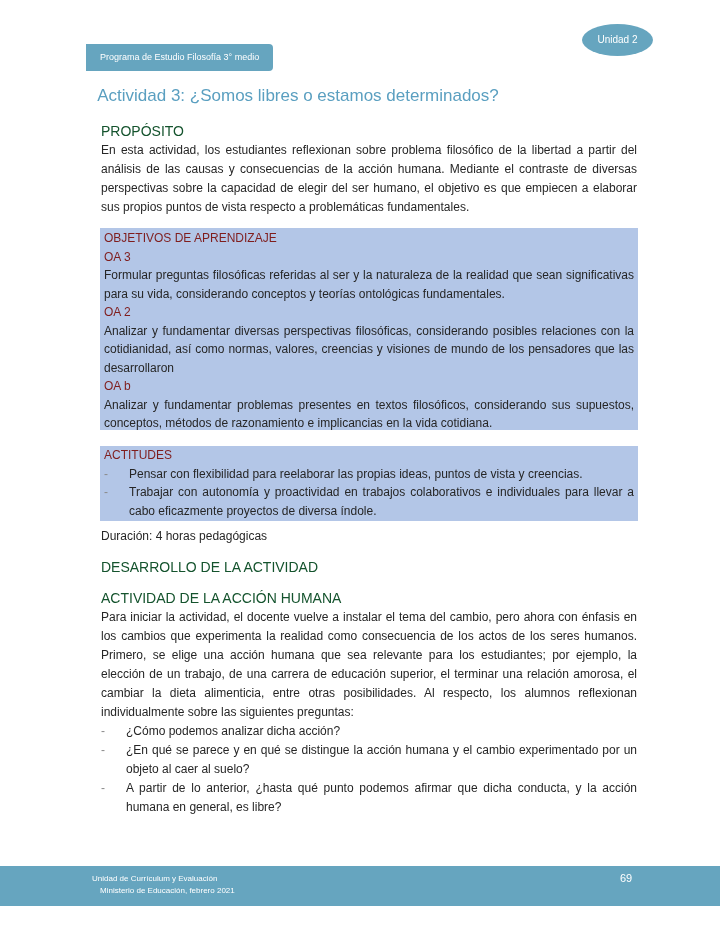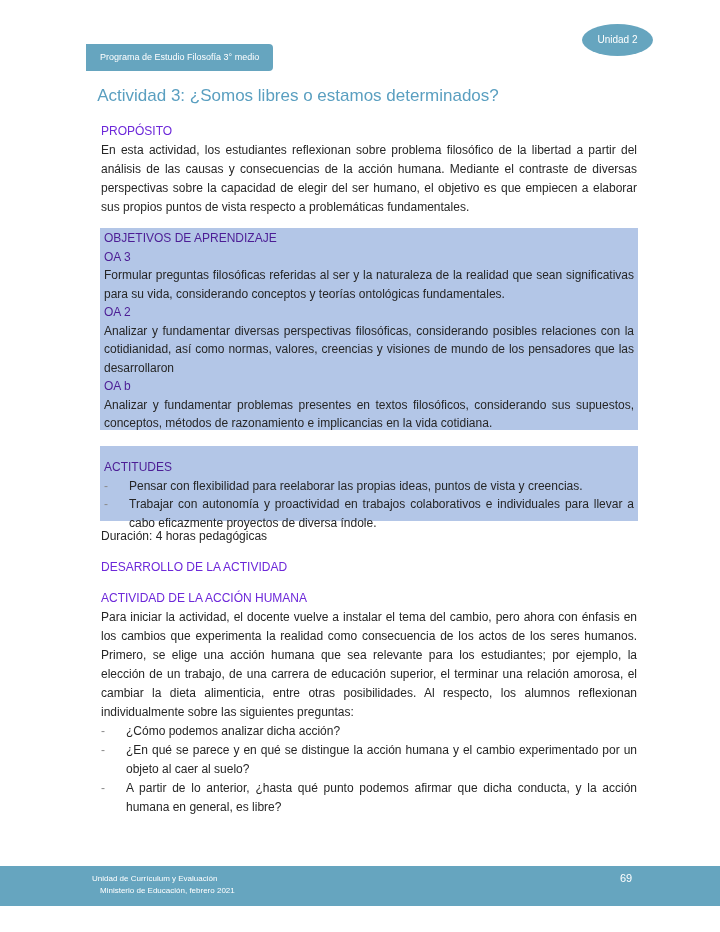--- a/index.html
+++ b/index.html
@@ -4,22 +4,22 @@
 <style>
   html, body { margin:0; padding:0; }
   body { width:720px; height:932px; background:#ffffff; position:relative; overflow:hidden;
          font-family:"Liberation Sans", sans-serif; color:#262626; }
   .hdr-tab { position:absolute; left:86px; top:44px; width:187px; height:27px; background:#66a5bf;
              border-radius:0 4px 4px 0; color:#fff; font-size:9px; line-height:27px; padding-left:14px; box-sizing:border-box; }
   .unit-pill { position:absolute; left:582px; top:24px; width:71px; height:32px; border-radius:50%;
                background:#66a5bf; color:#fff; font-size:10px; text-align:center; line-height:32px; }
   .title { position:absolute; left:0; width:596px; top:86px; text-align:center; color:#5a9fc0; font-size:17px; }
   .content { position:absolute; left:101px; width:536px; font-size:12px; line-height:19px; }
-  .h { color:#6d28d9; font-size:12px; }
-  .hb { color:#4c1d95; }
+  .h { color:#14532d; font-size:14px; }
+  .hb { color:#7f1d1d; }
   p { margin:0; text-align:justify; }
   .box { background:#b3c6e7; position:absolute; left:100px; width:538px; padding:0 4px; box-sizing:border-box; font-size:12px; line-height:18.5px; }
   .box p { text-align:justify; }
   ul.dash { list-style:none; margin:0; padding:0; }
   ul.dash li { position:relative; padding-left:25px; text-align:justify; }
   ul.dash li::before { content:"-"; position:absolute; left:0; color:#8a8a8a; }
   .footer { position:absolute; left:0; top:866px; width:720px; height:40px; background:#66a5bf; color:#fff; }
   .footer .l1 { position:absolute; left:92px; top:8px; font-size:8px; }
   .footer .l2 { position:absolute; left:100px; top:20px; font-size:8px; }
   .footer .pg { position:absolute; left:620px; top:6px; font-size:11px; }
@@ -40,21 +40,21 @@
 <div class="box" style="top:228px; height:202px; padding-top:1px;">
   <div class="hb">OBJETIVOS DE APRENDIZAJE</div>
   <div class="hb">OA 3</div>
   <p>Formular preguntas filosóficas referidas al ser y la naturaleza de la realidad que sean significativas para su vida, considerando conceptos y teorías ontológicas fundamentales.</p>
   <div class="hb">OA 2</div>
   <p>Analizar y fundamentar diversas perspectivas filosóficas, considerando posibles relaciones con la cotidianidad, así como normas, valores, creencias y visiones de mundo de los pensadores que las desarrollaron</p>
   <div class="hb">OA b</div>
   <p>Analizar y fundamentar problemas presentes en textos filosóficos, considerando sus supuestos, conceptos, métodos de razonamiento e implicancias en la vida cotidiana.</p>
 </div>
 
-<div class="box" style="top:446px; height:75px; padding-top:12px;">
+<div class="box" style="top:446px; height:75px; padding-top:0px;">
   <div class="hb">ACTITUDES</div>
   <ul class="dash">
     <li>Pensar con flexibilidad para reelaborar las propias ideas, puntos de vista y creencias.</li>
     <li>Trabajar con autonomía y proactividad en trabajos colaborativos e individuales para llevar a cabo eficazmente proyectos de diversa índole.</li>
   </ul>
 </div>
 
 <div class="content" style="top:527px;">Duración: 4 horas pedagógicas</div>
 
 <div class="content" style="top:558px;">

